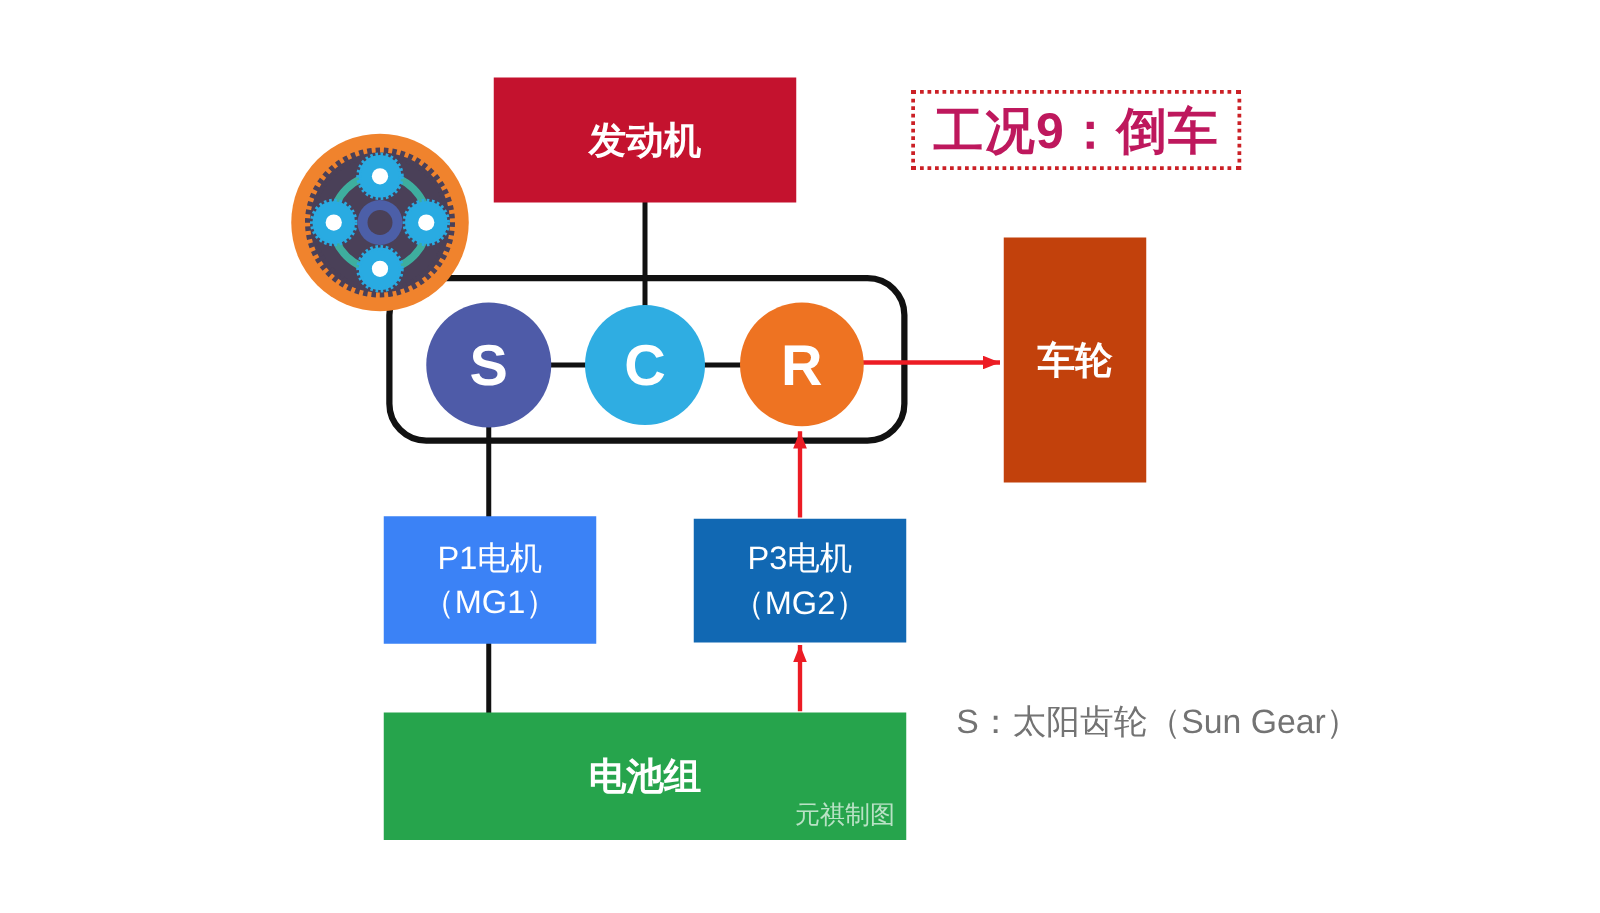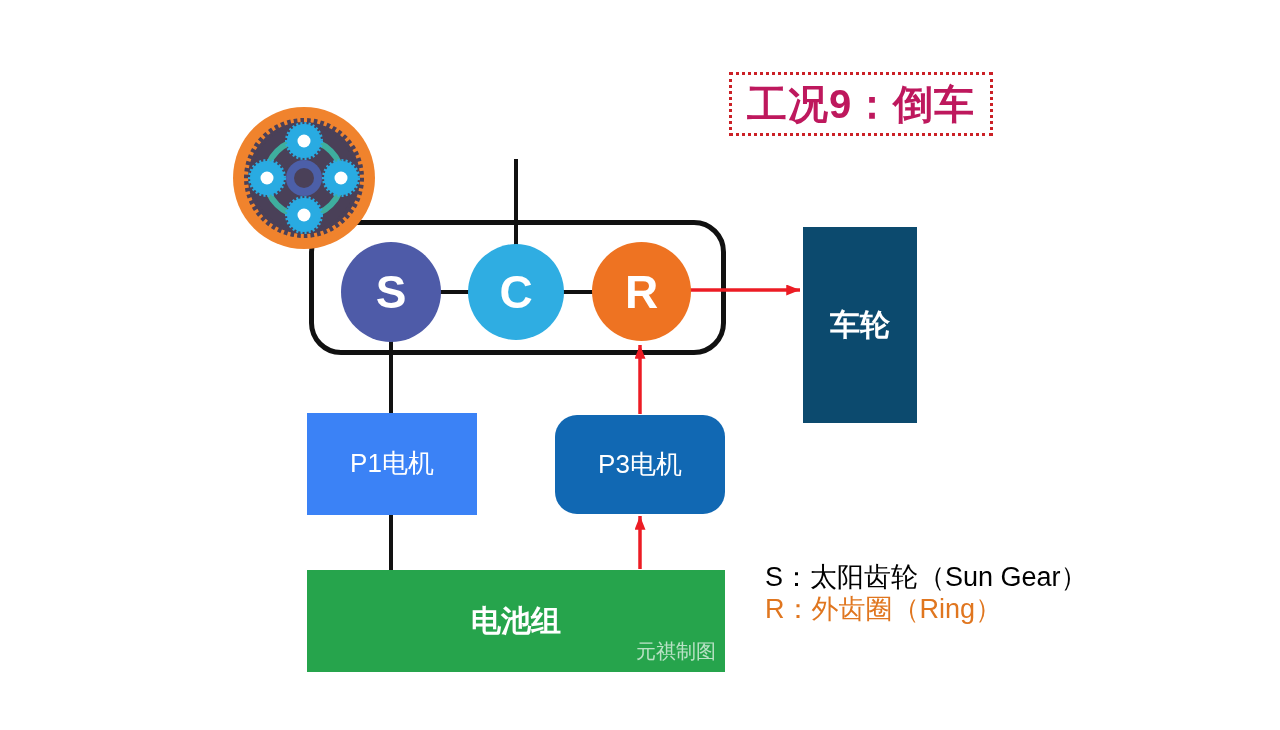--- a/index.html
+++ b/index.html
@@ -16,21 +16,21 @@
     border:5px solid #111111;border-radius:32px;z-index:1;background:transparent;
   }
   
   .node{
     display:flex;align-items:center;justify-content:center;flex-direction:column;
     color:#ffffff;text-align:center;z-index:3;
   }
   .engine{left:395px;top:62px;width:242px;height:100px;font-size:30px;font-weight:bold;}
   .wheel{left:803px;top:190px;width:114px;height:196px;font-size:30px;font-weight:bold;}
   .p1{left:307px;top:413px;width:170px;height:102px;font-size:26px;line-height:1.35;}
-  .p3{left:555px;top:415px;width:170px;height:99px;font-size:26px;line-height:1.35;border-radius:22px;}
+  .p3{left:555px;top:415px;width:170px;height:99px;font-size:26px;line-height:1.35;}
   .battery{left:307px;top:570px;width:418px;height:102px;font-size:30px;font-weight:bold;align-items:center;}
   .watermark{position:absolute;right:9px;bottom:7px;font-size:20px;font-weight:normal;}
   
   .circle{
     border-radius:50%;display:flex;align-items:center;justify-content:center;
     color:#ffffff;font-weight:bold;font-size:46px;z-index:3;
   }
   .sun-c{left:341px;top:242px;width:100px;height:100px;}
   .carrier-c{left:468px;top:244px;width:96px;height:96px;}
   .ring-c{left:592px;top:242px;width:99px;height:99px;}
@@ -64,51 +64,55 @@
     <line x1="391" y1="292" x2="642" y2="292" stroke-width="4" style="stroke: rgb(17, 17, 17);"></line>
     <line x1="391" y1="340" x2="391" y2="414" stroke-width="4" style="stroke: rgb(17, 17, 17);"></line>
     <line x1="391" y1="514" x2="391" y2="571" stroke-width="4" style="stroke: rgb(17, 17, 17);"></line>
     <line x1="689" y1="290" x2="800" y2="290" stroke-width="3.5" marker-end="url(#arrowR)" style="stroke: rgb(236, 28, 36);"></line>
     <line x1="640" y1="414" x2="640" y2="345" stroke-width="3.5" marker-end="url(#arrowR)" style="stroke: rgb(236, 28, 36);"></line>
     <line x1="640" y1="569" x2="640" y2="516" stroke-width="3.5" marker-end="url(#arrowR)" style="stroke: rgb(236, 28, 36);"></line>
   </svg>
 
   <div class="abs title" style="border-color: rgb(203, 32, 38); color: #be185d;">工况9：倒车</div>
 
+  <div class="abs node engine" style="background: rgb(196, 18, 46); color: rgb(255, 255, 255);">
+    <span>发动机</span>
+  </div>
 
-  <div class="abs node wheel" style="background: #0c4a6e; color: rgb(255, 255, 255); margin-top: 37px;">
+  <div class="abs node wheel" style="background: #c2410c; color: rgb(255, 255, 255);">
     <span>车轮</span>
   </div>
 
   <div class="abs circle sun-c" style="background: rgb(78, 91, 168); color: rgb(255, 255, 255);">
     <span>S</span>
   </div>
   <div class="abs circle carrier-c" style="background: rgb(47, 173, 226); color: rgb(255, 255, 255);">
     <span>C</span>
   </div>
   <div class="abs circle ring-c" style="background: rgb(238, 115, 34); color: rgb(255, 255, 255);">
     <span>R</span>
   </div>
 
   <div class="abs node p1" style="background: #3b82f6; color: rgb(255, 255, 255);">
     <span>P1电机</span>
+    <span>（MG1）</span>
   </div>
 
   <div class="abs node p3" style="background: rgb(17, 104, 179); color: rgb(255, 255, 255);">
     <span>P3电机</span>
+    <span>（MG2）</span>
   </div>
 
   <div class="abs node battery" style="background: rgb(38, 164, 76); color: rgb(255, 255, 255);">
     <span>电池组</span>
     <span class="watermark" style="color: rgba(255, 255, 255, 0.68);">元祺制图</span>
   </div>
 
   <div class="abs legend">
-    <div style="color: #000000; text-align: right;">S：太阳齿轮（Sun Gear）</div>
-    <div style="color: rgb(224, 118, 31);">R：外齿圈（Ring）</div>
+    <div style="color: #737373; text-align: right;">S：太阳齿轮（Sun Gear）</div>
   </div>
 
   <svg class="abs gear" width="146" height="146" viewBox="-73 -73 146 146">
     <circle r="71" style="fill: rgb(240, 131, 45);"></circle>
     <circle r="56" stroke-width="8" stroke-dasharray="3.5 3" style="fill: rgb(74, 64, 88); stroke: rgb(74, 64, 88);"></circle>
     <circle r="38" fill="none" stroke-width="6" style="stroke: rgb(62, 174, 158);"></circle>
     <g>
       <circle cx="0" cy="-37" r="17" stroke-width="4" stroke-dasharray="2 2" style="fill: rgb(41, 171, 226); stroke: rgb(41, 171, 226);"></circle>
       <circle cx="0" cy="-37" r="6.5" style="fill: rgb(255, 255, 255);"></circle>
     </g>

